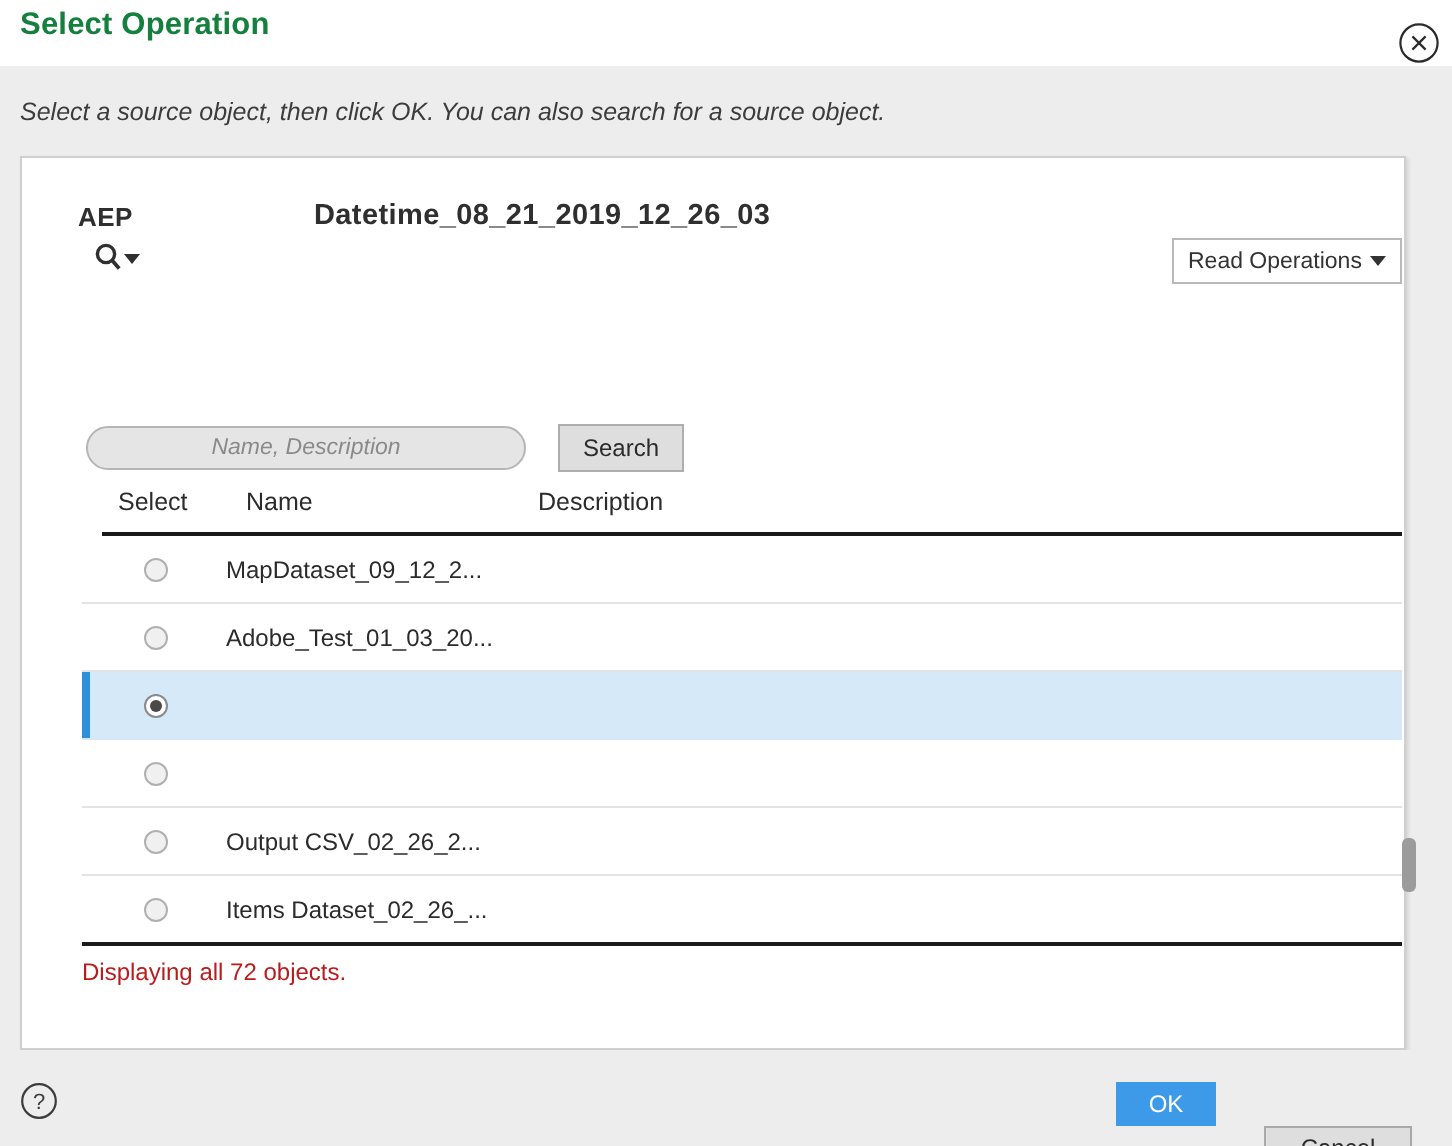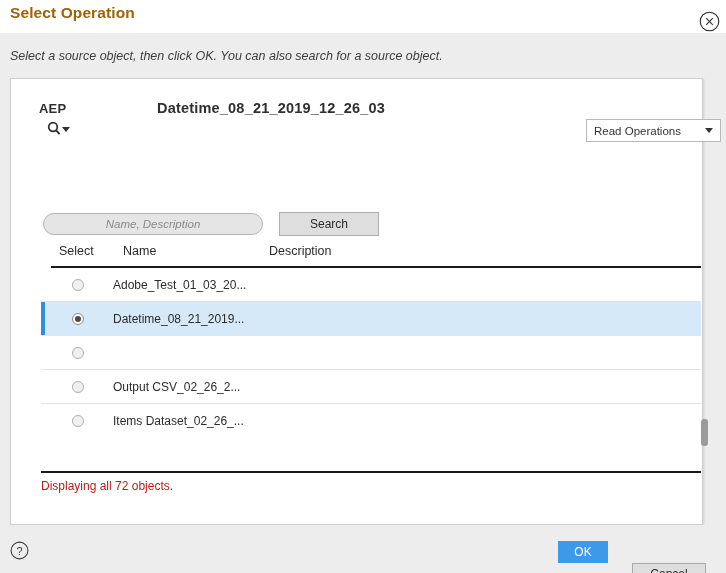--- a/index.html
+++ b/index.html
@@ -30,21 +30,21 @@
     width: 726px;
     height: 33px;
     background: #ffffff;
   }
   .title-text {
     position: absolute;
     left: 10px;
     top: 4px;
     font-size: 15.5px;
     font-weight: bold;
-    color: #a16207;
+    color: #15803d;
     letter-spacing: 0.1px;
   }
   .close-icon {
     position: absolute;
     right: 6px;
     top: 11px;
     width: 21px;
     height: 21px;
     cursor: pointer;
   }
@@ -126,21 +126,21 @@
     border-left: 4px solid transparent;
     border-right: 4px solid transparent;
     border-top: 5px solid #2f2f2f;
     margin-top: 2px;
   }
 
   .ops-dropdown {
     position: absolute;
     left: 575px;
     top: 40px;
-    width: 135px;
+    width: 115px;
     height: 23px;
     border: 1px solid #b9b9b9;
     background: #ffffff;
     box-sizing: border-box;
     cursor: pointer;
     display: flex;
     align-items: center;
     justify-content: space-between;
     padding: 0 7px;
     font-size: 11.5px;
@@ -172,21 +172,21 @@
     outline: none;
   }
   .search-input::placeholder {
     color: #8a8a8a;
     font-style: italic;
   }
   .search-button {
     position: absolute;
     left: 268px;
     top: 133px;
-    width: 100px;
+    width: 63px;
     height: 24px;
     background: #dedede;
     border: 1px solid #aeaeae;
     box-sizing: border-box;
     font-family: "Liberation Sans", sans-serif;
     font-size: 12px;
     color: #2b2b2b;
     cursor: pointer;
   }
 
@@ -403,26 +403,30 @@
 
     <div class="table-wrap">
       <div class="thead">
         <div class="th th-select">Select</div>
         <div class="th th-name">Name</div>
         <div class="th th-desc">Description</div>
       </div>
       <div class="tbody" id="table-body">
           <div class="row">
             <span class="radio"></span>
+            <span class="cell-name">MapDataset_09_12_2...</span>
+            <span class="cell-desc"></span>
+          </div>
+          <div class="row">
+            <span class="radio"></span>
             <span class="cell-name">Adobe_Test_01_03_20...</span>
             <span class="cell-desc"></span>
           </div>
           <div class="row selected">
             <span class="radio"></span>
-            <span class="cell-name">Datetime_08_21_2019...</span>
             <span class="cell-desc"></span>
           </div>
           <div class="row">
             <span class="radio"></span>
             <span class="cell-desc"></span>
           </div>
           <div class="row">
             <span class="radio"></span>
             <span class="cell-name">Output CSV_02_26_2...</span>
             <span class="cell-desc"></span>

